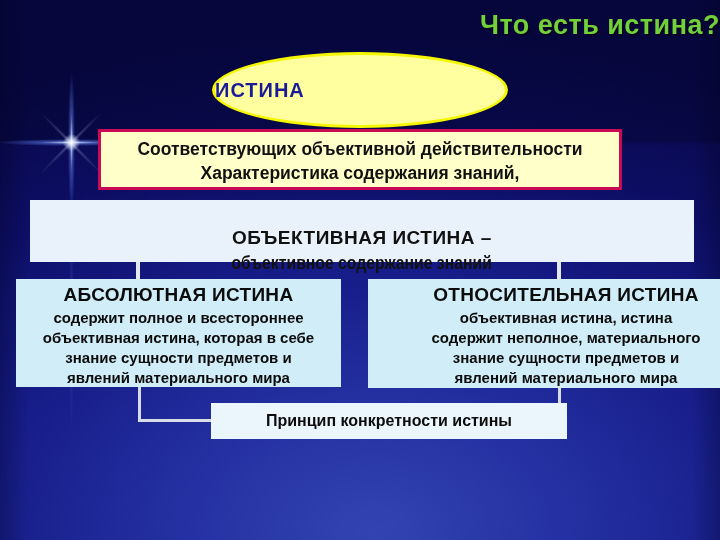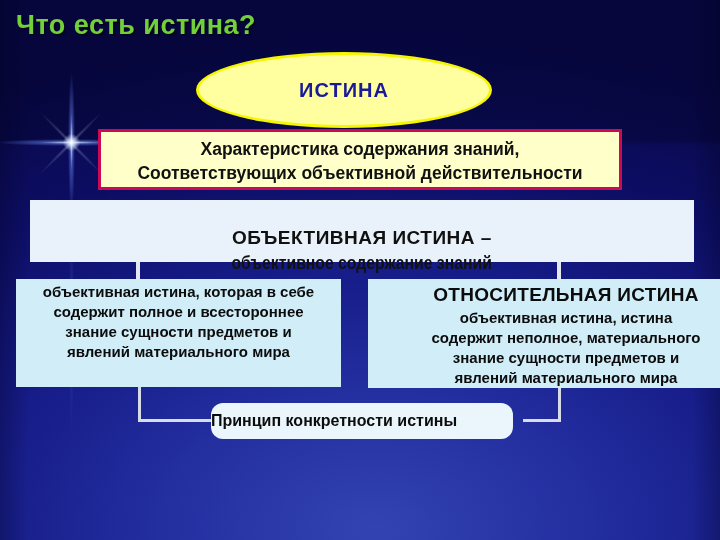--- a/index.html
+++ b/index.html
@@ -23,29 +23,29 @@
     background:radial-gradient(closest-side, rgba(130,160,255,0.16), rgba(130,160,255,0) 100%);}
   .flare-d{position:absolute;left:26px;top:141px;width:90px;height:4px;opacity:0.35;
     background:radial-gradient(closest-side, rgba(200,215,255,0.9), rgba(90,120,235,0) 100%);}
   .flare-d1{transform:rotate(45deg);}
   .flare-d2{transform:rotate(-45deg);}
   .flare-core{position:absolute;left:63px;top:134px;width:17px;height:17px;
     background:radial-gradient(circle, rgba(255,255,255,1) 0%, rgba(225,235,255,0.55) 40%, rgba(255,255,255,0) 72%);}
 
   .title{
     position:absolute;left:0;right:0;top:10px;height:36px;
-    text-align:left;text-indent:16px;
+    text-align:right;text-indent:16px;
     font-size:27px;letter-spacing:0.5px;color:#72d139;
     text-shadow:2px 2px 1px rgba(5,5,32,0.95);
   }
   .ellipse{
-    position:absolute;left:196px;top:52px;width:296px;height:76px;
+    position:absolute;left:212px;top:52px;width:296px;height:76px;
     box-sizing:border-box;border:3px solid #f6f600;border-radius:50%;
     background:#ffffa0;
-    display:flex;align-items:center;justify-content:center;
+    display:flex;align-items:center;justify-content:flex-start;
   }
   .ellipse span{font-size:20px;letter-spacing:1px;color:#1b1b97;}
 
   .defbox{
     position:absolute;left:98px;top:129px;width:524px;height:61px;
     box-sizing:border-box;border:3px solid #cb0a56;background:#ffffca;
     text-align:center;color:#111;font-size:17.5px;line-height:24px;
     padding-top:5px;
   }
   .objbox{
@@ -61,23 +61,23 @@
     position:absolute;top:279px;height:108px;
     background:#d0edf8;text-align:center;color:#0c0c0c;
     box-sizing:border-box;padding-top:3px;
   }
   .bigbox.left{left:16px;width:325px;}
   .bigbox.right{left:368px;width:396px;height:109px;}
   .bigbox .boxtitle{font-size:19px;line-height:26px;letter-spacing:0.3px;}
   .bigbox .bodyline{font-size:15px;line-height:20px;}
 
   .prinbox{
-    position:absolute;left:211px;top:403px;width:302px;height:36px;
-    background:#eaf6fc;color:#0c0c0c;
-    font-size:16px;line-height:36px;border-radius:12px;
+    position:absolute;left:211px;top:403px;width:356px;height:36px;
+    background:#eaf6fc;text-align:center;color:#0c0c0c;
+    font-size:16px;line-height:36px;
   }
 
   .conn{position:absolute;background:#e3e9f0;}
   .tick-left{left:136px;top:262px;width:4px;height:17px;}
   .tick-right{left:557px;top:262px;width:4px;height:17px;}
   .lconn-v{left:138px;top:387px;width:3px;height:35px;background:#d7dde6;}
   .lconn-h{left:138px;top:419px;width:75px;height:3px;background:#d7dde6;}
   .rconn-v{left:558px;top:388px;width:3px;height:34px;background:#d7dde6;}
   .rconn-h{left:523px;top:419px;width:38px;height:3px;background:#d7dde6;}
 </style>
@@ -95,35 +95,36 @@
     <div class="flare-core"></div>
   </div>
 
   <div class="title">Что есть истина?</div>
 
   <div class="ellipse">
     <span>ИСТИНА</span>
   </div>
 
   <div class="defbox">
+    <div>Соответствующих объективной действительности</div>
     <div>Характеристика содержания знаний,</div>
-    <div>Соответствующих объективной действительности</div>
   </div>
 
   <div class="objbox">
     <div class="l1">ОБЪЕКТИВНАЯ ИСТИНА –</div>
     <div class="l2"><span>объективное содержание знаний</span></div>
   </div>
 
   <div class="conn tick-left"></div>
   <div class="conn tick-right"></div>
 
   <div class="bigbox left">
+    <div class="boxtitle">АБСОЛЮТНАЯ ИСТИНА</div>
+    <div class="bodyline">содержит полное и всестороннее</div>
     <div class="bodyline">объективная истина, которая в себе</div>
-    <div class="bodyline">содержит полное и всестороннее</div>
     <div class="bodyline">знание сущности предметов и</div>
     <div class="bodyline">явлений материального мира</div>
   </div>
 
   <div class="bigbox right">
     <div class="boxtitle">ОТНОСИТЕЛЬНАЯ ИСТИНА</div>
     <div class="bodyline">объективная истина, истина</div>
     <div class="bodyline">содержит неполное, материального</div>
     <div class="bodyline">знание сущности предметов и</div>
     <div class="bodyline">явлений материального мира</div>

